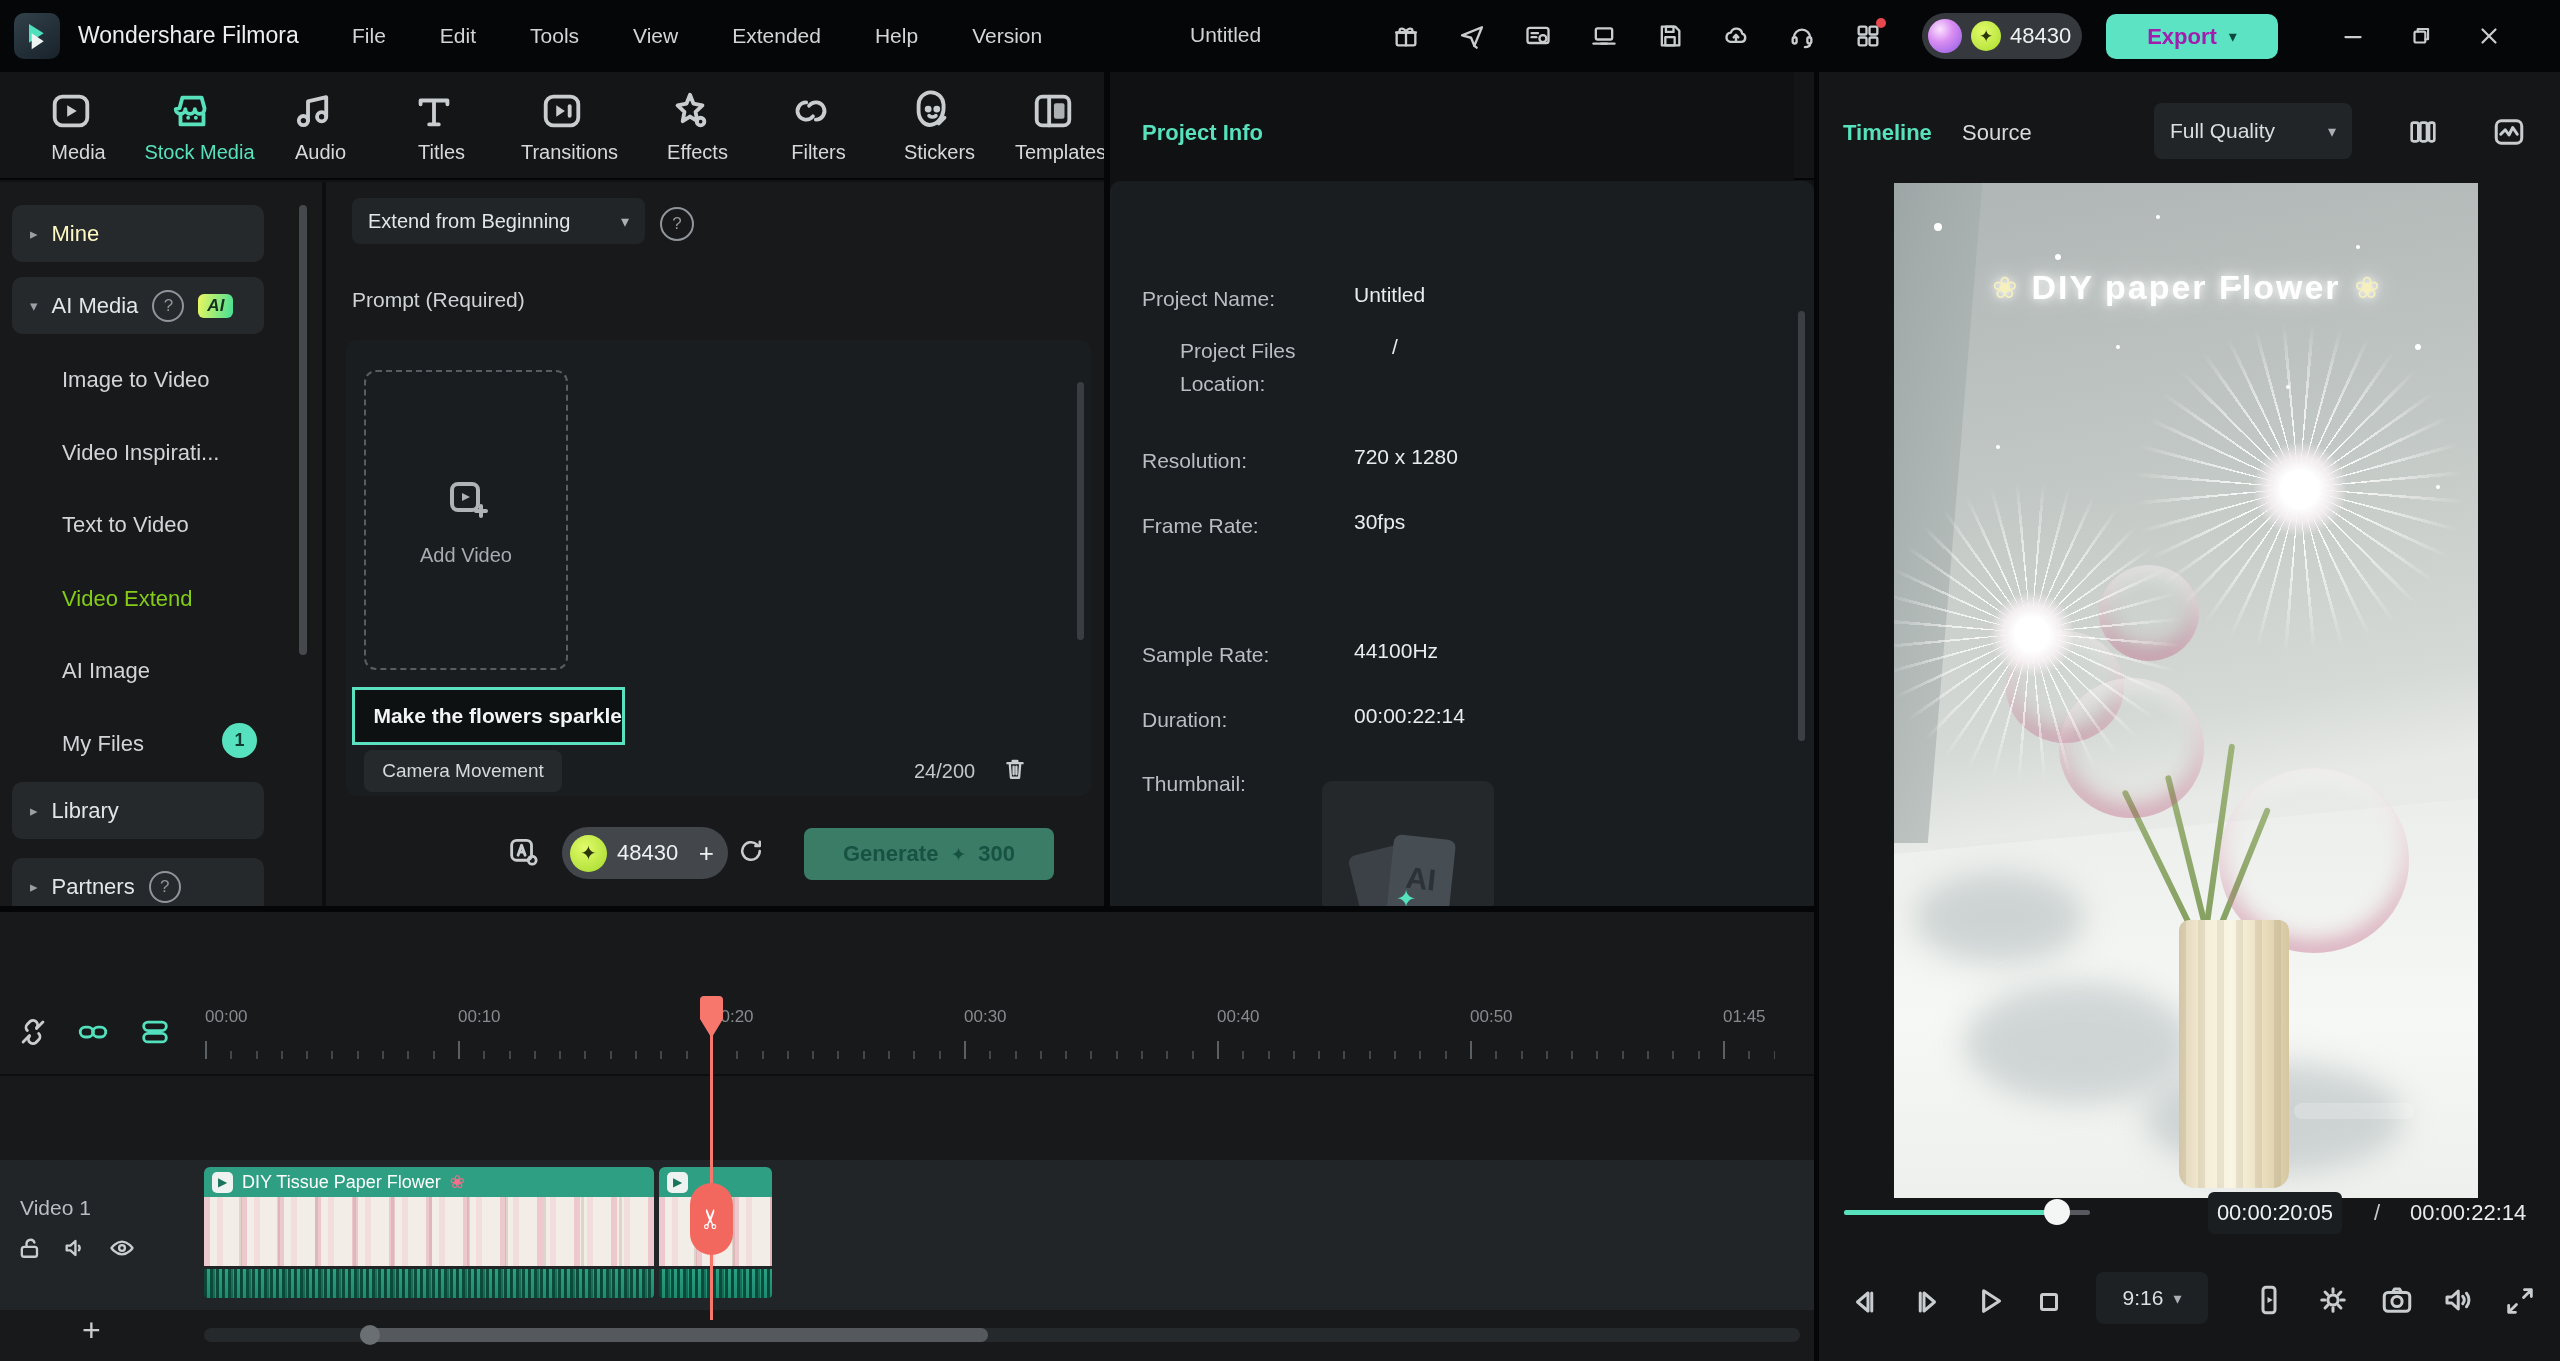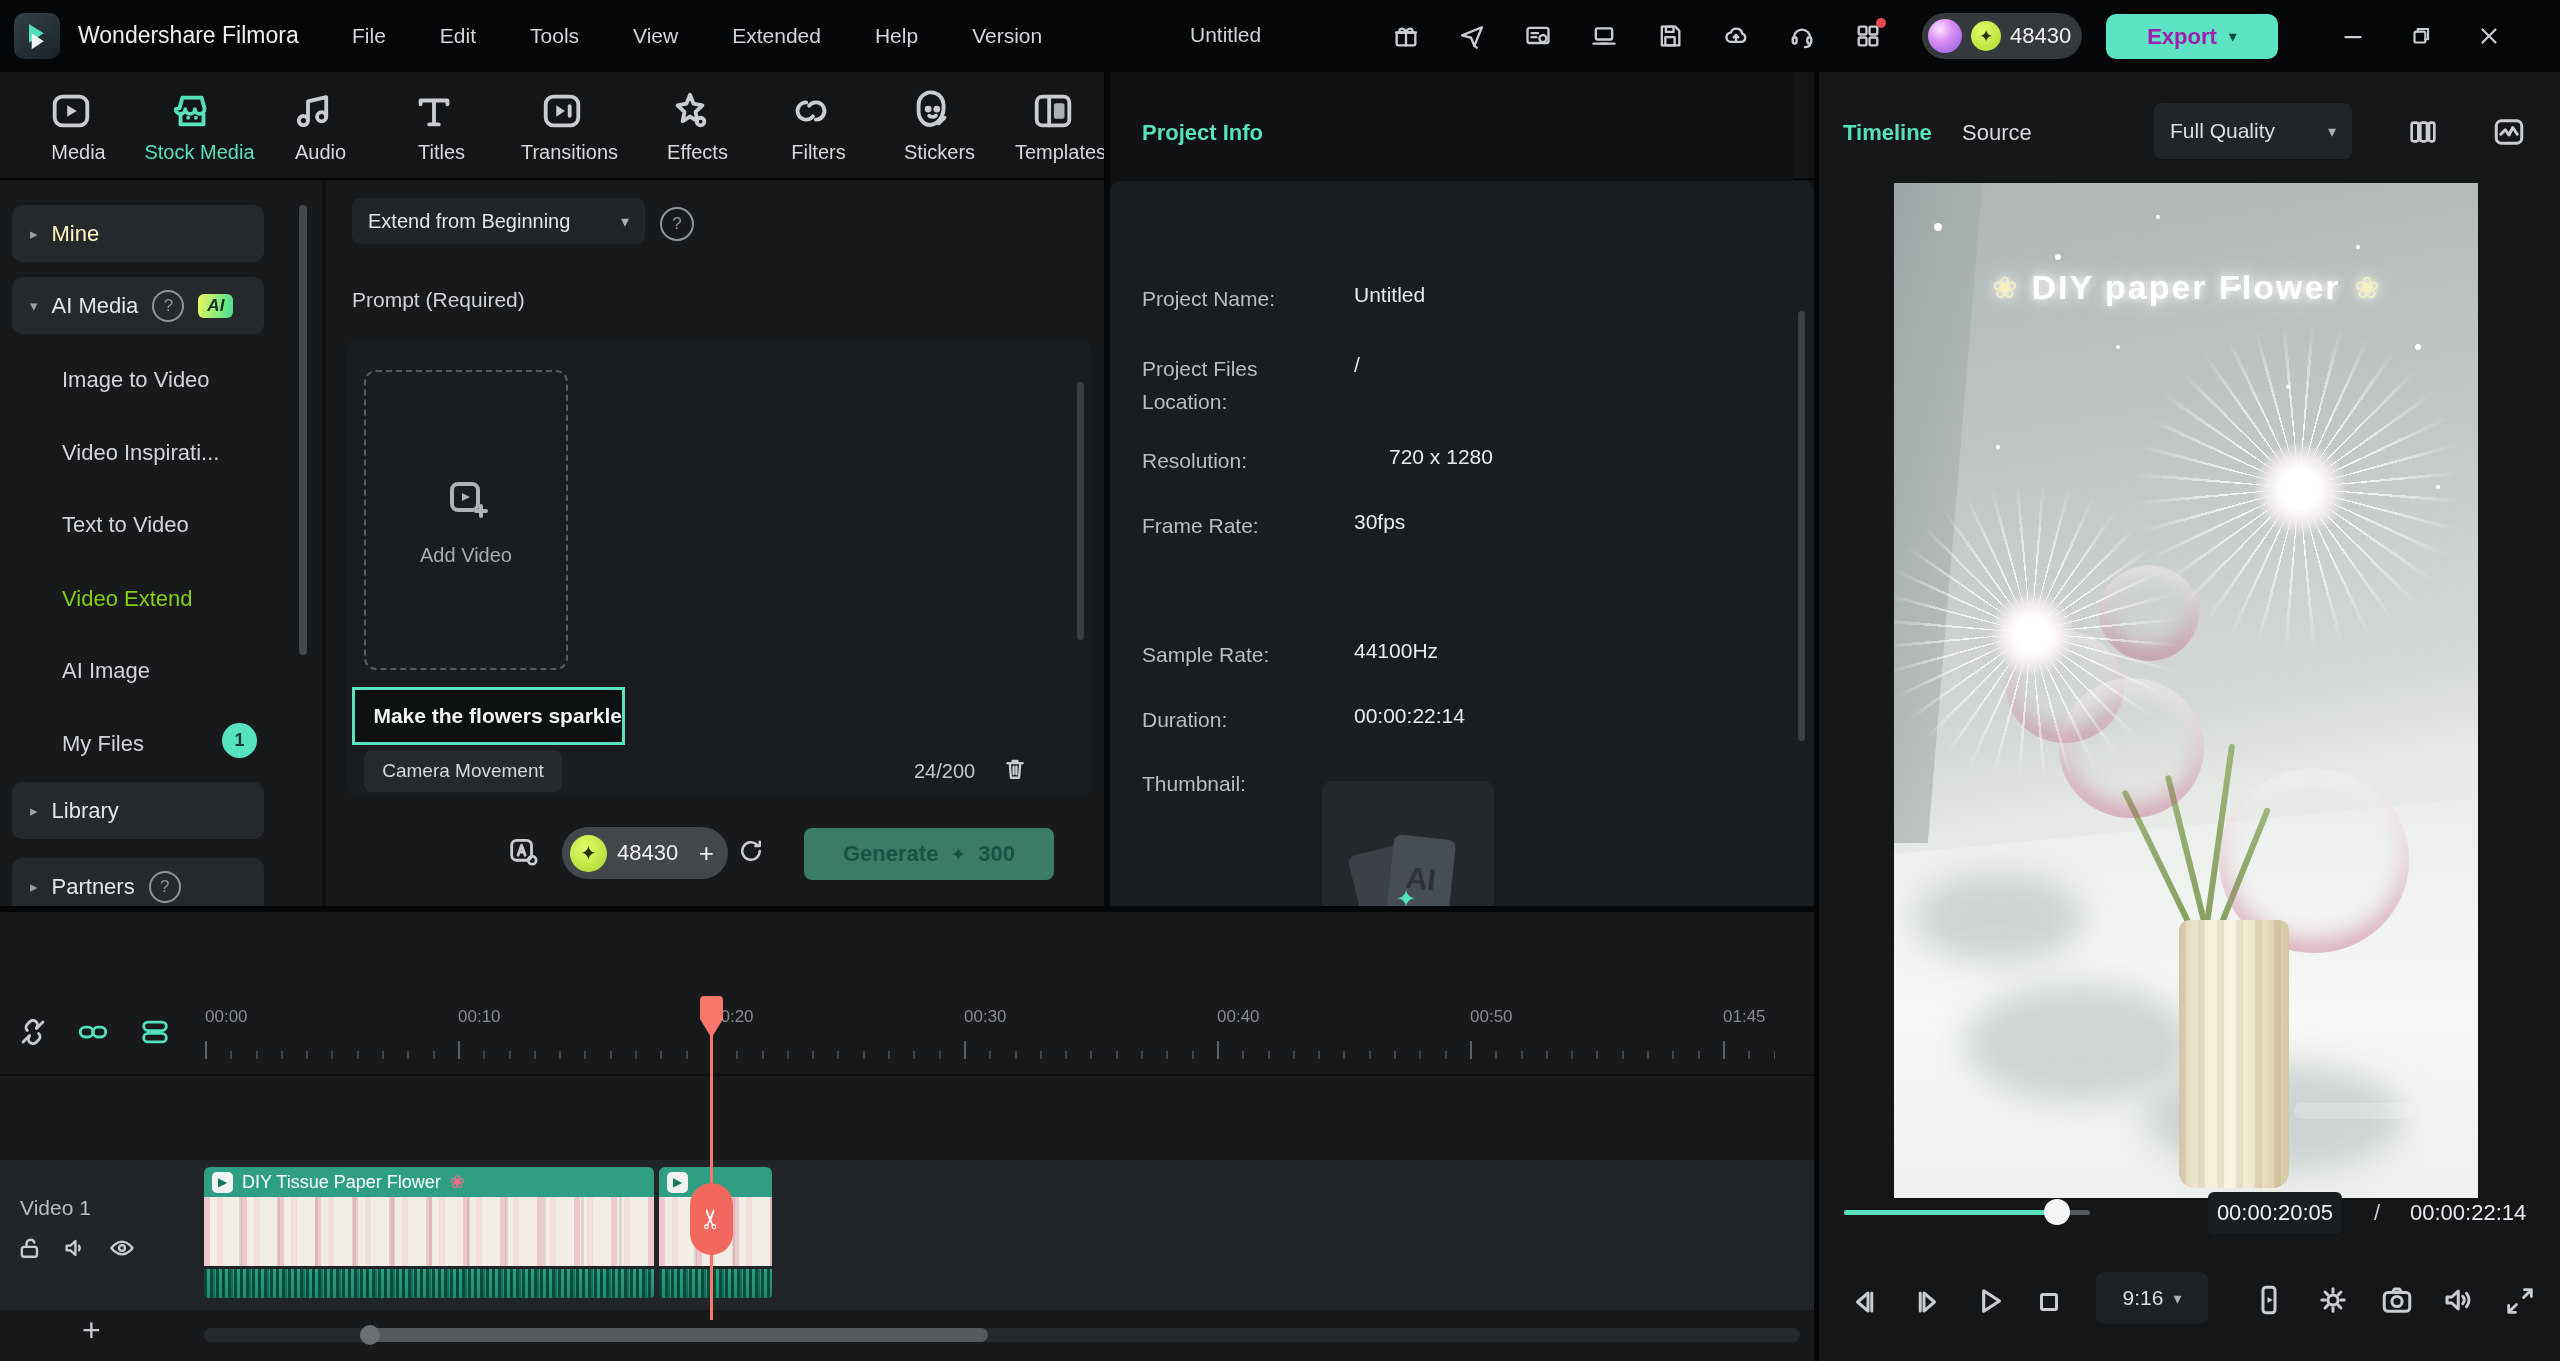--- a/index.html
+++ b/index.html
@@ -326,25 +326,25 @@
     </div>
   </div>
 
   <div class="ab" id="infopane">
     <span class="ab" style="left:32px;top:48px;font-size:22px;font-weight:bold;color:#58e1bd;">Project Info</span>
     <div id="infocard">
       <div class="inforow" style="top:102px;">
           <span class="lab">Project Name:</span>
           <span class="val">Untitled</span>
         </div>
-      <div class="inforow" style="top:172px;">
+      <div class="inforow" style="top:154px;margin-left:38px;">
           <span class="lab">Project Files Location:</span>
           <span class="val">/</span>
         </div>
-      <div class="inforow" style="top:264px;gap:35px;">
+      <div class="inforow" style="top:264px;">
           <span class="lab">Resolution:</span>
           <span class="val">720 x 1280</span>
         </div>
       <div class="inforow" style="top:329px;">
           <span class="lab">Frame Rate:</span>
           <span class="val">30fps</span>
         </div>
       <div class="inforow" style="top:458px;">
           <span class="lab">Sample Rate:</span>
           <span class="val">44100Hz</span>

